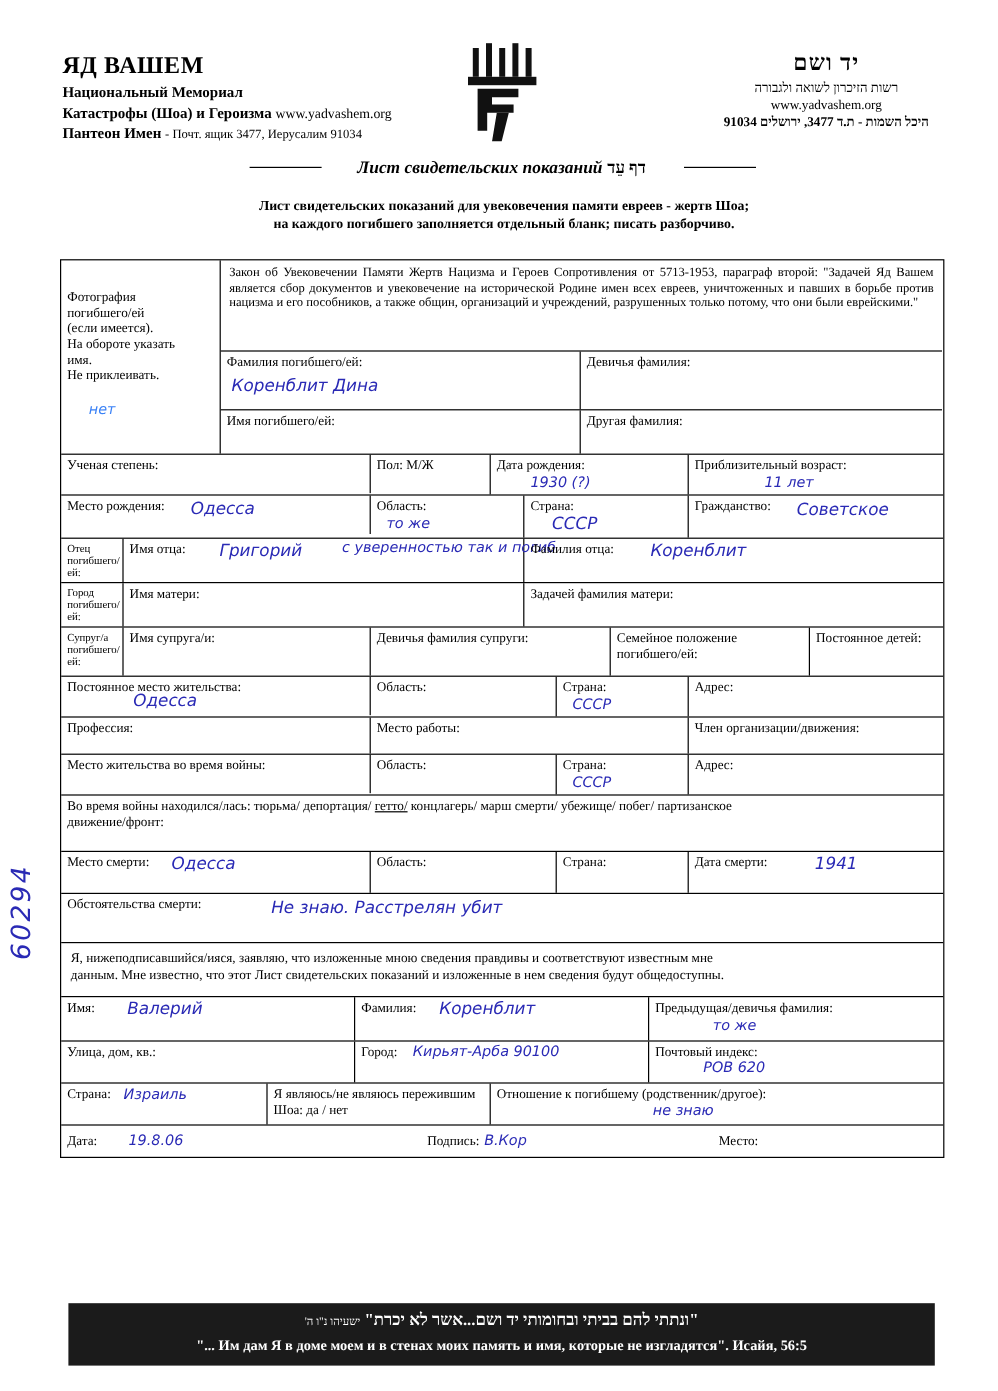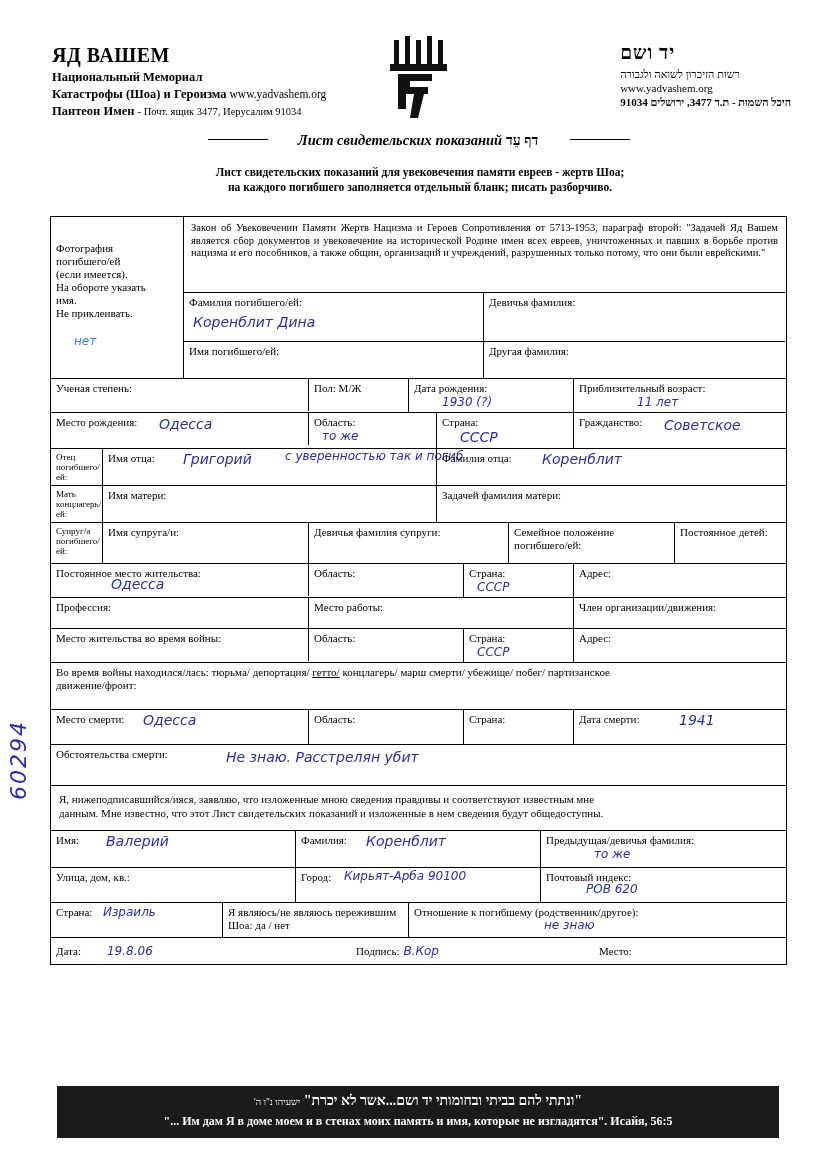--- a/index.html
+++ b/index.html
@@ -9,21 +9,21 @@
   
   .hdr{position:absolute;left:0;top:0;width:832px;height:140px;}
   .hdr-left{position:absolute;left:52px;top:44px;}
   .hdr-left .l1{font-weight:bold;font-size:20px;letter-spacing:.5px;}
   .hdr-left .l2{font-weight:bold;font-size:12.5px;margin-top:3px;}
   .hdr-left .l3{font-weight:bold;font-size:12.5px;margin-top:2px;}
   .hdr-left .l4{font-weight:bold;font-size:12.5px;margin-top:2px;}
   .hdr-left .url{font-weight:normal;font-size:11.5px;}
   .hdr-left .small{font-weight:normal;font-size:10.5px;}
 
-  .hdr-right{position:absolute;right:41px;top:42px;text-align:left;direction:rtl;}
+  .hdr-right{position:absolute;right:58px;top:42px;text-align:center;direction:rtl;}
   .hdr-right .r1{font-weight:bold;font-size:19px;letter-spacing:1px;}
   .hdr-right .r2{font-size:11px;margin-top:4px;}
   .hdr-right .r3{font-size:11px;margin-top:2px;}
   .hdr-right .r4{font-size:11px;margin-top:2px;font-weight:bold;}
 
   .logo{position:absolute;left:380px;top:34px;width:80px;height:84px;}
 
   .title-line{position:absolute;left:258px;top:131px;width:320px;text-align:center;}
   .title-line .it{font-style:italic;font-weight:bold;font-size:14.5px;}
   .title-line .heb{font-weight:bold;font-size:14px;}
@@ -197,21 +197,21 @@
         <div class="hand sm" style="position:absolute;left:182px;top:0px;">с уверенностью так и погиб</div>
       </div>
       <div class="cell" style="width:347px;border-right:none;">
         <div class="lbl">Фамилия отца:</div>
         <div class="hand" style="position:absolute;left:105px;top:2px;">Коренблит</div>
       </div>
     </div>
 
     <div class="row">
       <div class="cell" style="width:52px;">
-        <div class="lbl sm">Мать концлагерь/ей:</div>
+        <div class="lbl sm">Город погибшего/ей:</div>
       </div>
       <div class="cell" style="width:334px;height:36px;">
         <div class="lbl">Имя матери:</div>
       </div>
       <div class="cell" style="width:347px;border-right:none;">
         <div class="lbl">Задачей фамилия матери:</div>
       </div>
     </div>
 
     <div class="row">

